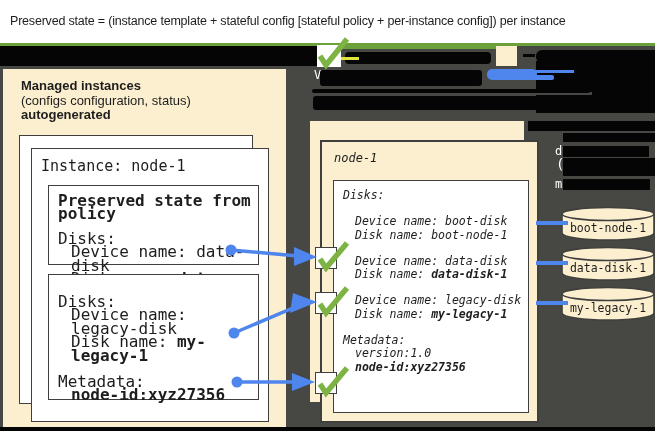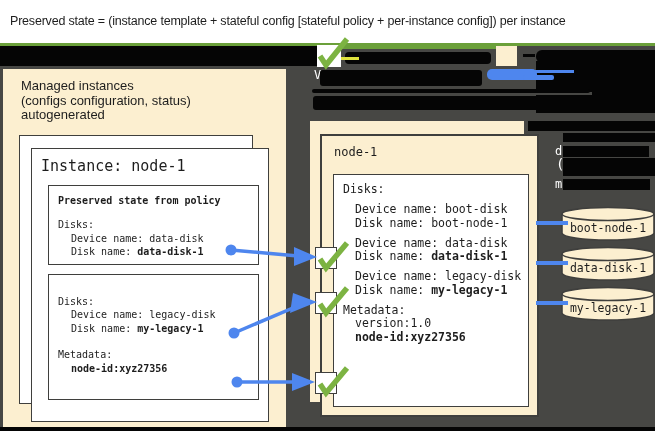--- a/index.html
+++ b/index.html
@@ -19,43 +19,43 @@
   
   .rd { position:absolute; background:#050505; }
   .rd.blue { background:#4e86ee; }
   .rd.gray { background:#474744; }
   .frag { position:absolute; color:#ffffff; font-family:"DejaVu Sans Mono", monospace; font-size:12px; z-index:3; }
 
   
   .cream { background:#fcefd0; }
   .left-panel { position:absolute; left:3px; top:69px; width:283px; height:358px; }
   .lp-heading { position:absolute; left:18px; top:10px; font-size:13px; line-height:14.5px; color:#1d1d1d; }
-  .lp-heading .b { font-weight:normal; }
+  .lp-heading .b { font-weight:bold; }
   .wbox { position:absolute; background:#ffffff; border:1.5px solid #3f3f3d; }
   .lp-back  { left:16px; top:66px;  width:234px; height:269px; }
   .lp-front { left:28px; top:79px;  width:238px; height:274px; }
 
   .mono  { font-family:"DejaVu Sans Mono", monospace; color:#1d1d1d; }
   .inst-title { position:absolute; left:9px; top:8px; font-size:15px; }
   .inner-box { position:absolute; left:16px; width:211px; border:1.3px solid #3f3f3d; background:#fff;
-               font-size:10px; line-height:13.4px; padding:8px 0 0 9px; }
+               font-size:16px; line-height:13.4px; padding:8px 0 0 9px; }
   .inner-box .bt { font-weight:bold; }
   .inner-box .grp { margin-top:11px; }
   .inner-box .grp2 { margin-top:12px; }
   .ind { margin-left:13px; }
   .policy-box  { top:36px;  height:80px; }
   .configs-box { top:125px; height:126px; }
 
   
   .rp-back  { position:absolute; left:310px; top:121px; width:214px; height:281px; }
-  .rp-front { position:absolute; left:320px; top:134px; width:219px; height:283px; border:2px solid #3f3f3d; }
+  .rp-front { position:absolute; left:320px; top:140px; width:219px; height:283px; border:2px solid #3f3f3d;font-style:italic; }
   .rp-name  { position:absolute; left:12px; top:9px; font-size:12px; }
   .rp-white { position:absolute; left:11px; top:38px; width:196px; height:233px; background:#fff;
               border:1.5px solid #3f3f3d; font-size:11.5px; line-height:13.3px; padding:8px 0 0 9px; }
-  .rp-white .grp { margin-top:7px; }
+  .rp-white .grp { margin-top:13px; }
   .rp-white .ind { margin-left:12px; }
   .rp-white .bt { font-weight:bold; }
 
   
   .cb { position:absolute; width:22px; height:22px; background:#ffffff; border:1.5px solid #3f3f3d; z-index:40; }
   .cb.noborder { border:none; width:24px; height:22px; }
   .cb svg { position:absolute; left:-2px; top:-10px; overflow:visible; }
   .cb-1 { left:315px; top:247px; }
   .cb-2 { left:315px; top:292px; }
   .cb-3 { left:315px; top:372px; }

